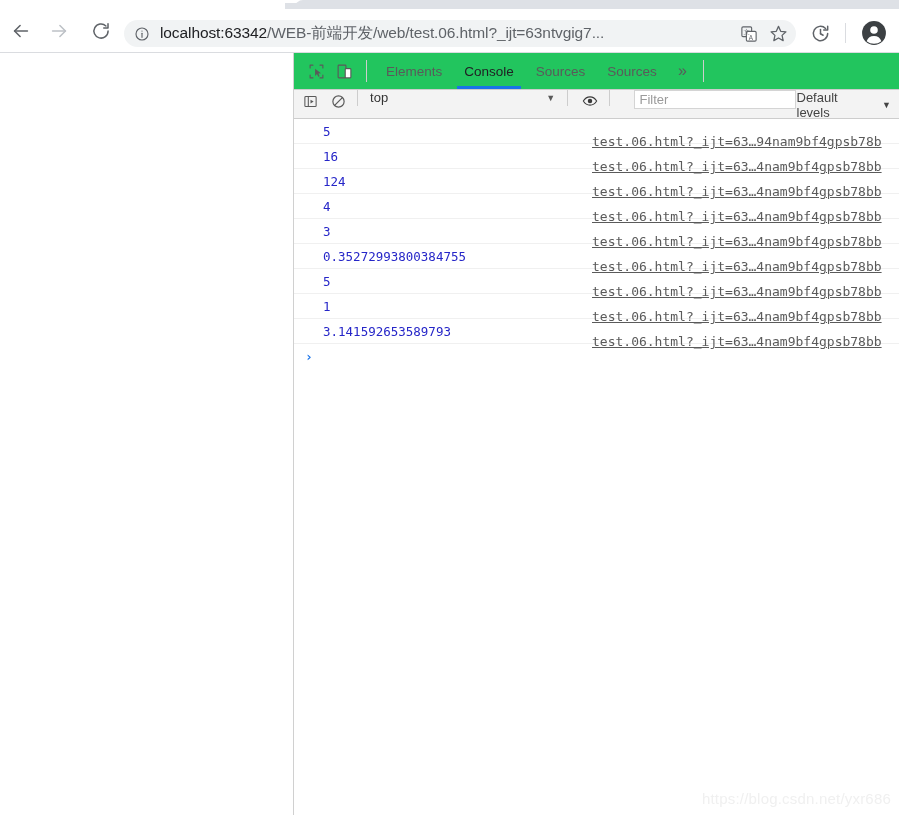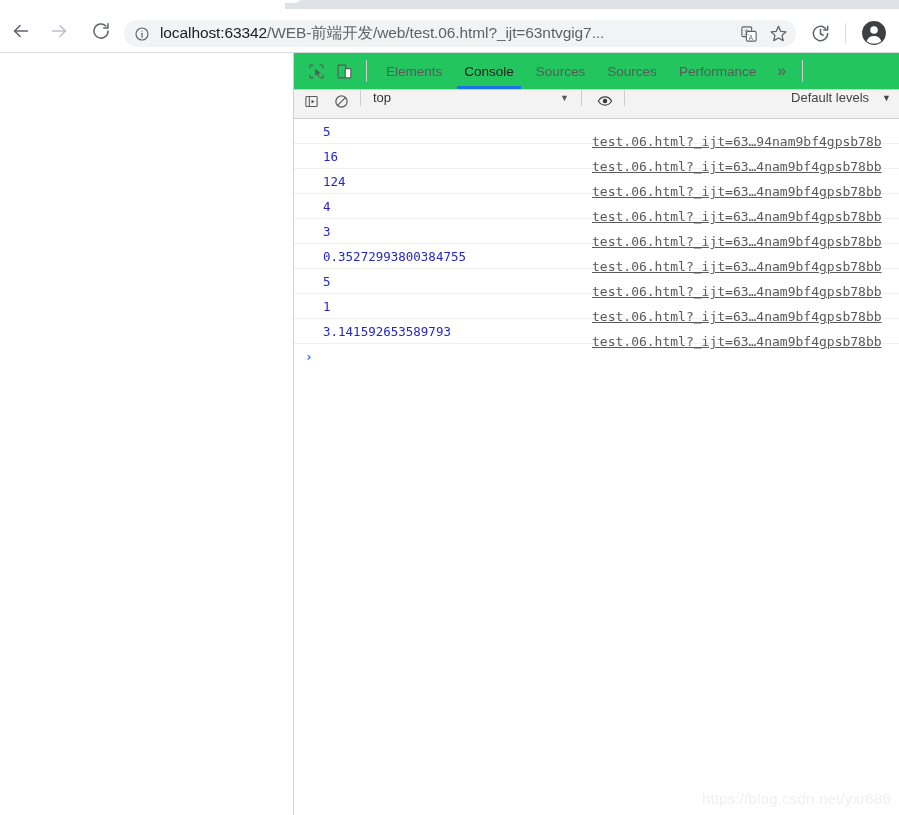--- a/index.html
+++ b/index.html
@@ -425,23 +425,20 @@
       </div>
       <div class="dt-tab active">
         <span>Console</span>
       </div>
       <div class="dt-tab">
         <span>Sources</span>
       </div>
       <div class="dt-tab">
         <span>Sources</span>
       </div>
-      <div class="dt-tab">
-        <span>Performance</span>
-      </div>
       <div class="dt-more">»</div>
       <div class="dt-tabbar-endsep"></div>
     </div>
 
     <div class="dt-filterbar">
       <div class="fb-icon">
         <svg width="15" height="15" viewBox="0 0 24 24" fill="none" stroke="#5a5a5a" stroke-width="1.7">
           <rect x="3" y="4" width="18" height="16" rx="1.4"></rect>
           <line x1="8.5" y1="4" x2="8.5" y2="20"></line>
           <polygon points="12,9 17,12 12,15" fill="#5a5a5a" stroke="none"></polygon>
@@ -459,20 +456,23 @@
         <span class="ctx-caret">▼</span>
       </div>
       <div class="fb-sep"></div>
       <div class="fb-icon">
         <svg width="16" height="16" viewBox="0 0 24 24" fill="none" stroke="#3a3a3a" stroke-width="1.6">
           <path d="M2 12s3.8-6.2 10-6.2S22 12 22 12s-3.8 6.2-10 6.2S2 12 2 12z"></path>
           <circle cx="12" cy="12" r="3.4" fill="#3a3a3a" stroke="none"></circle>
         </svg>
       </div>
       <div class="fb-sep"></div>
+      <div class="fb-filter">
+        <span>Filter</span>
+      </div>
       <div class="fb-levels">
         <span>Default levels</span>
         <span class="caret">▼</span>
       </div>
     </div>
 
     <div class="console-body">
       <div id="log-rows">
           <div class="log-row">
             <span class="log-value" style="color: rgb(38, 38, 200);">5</span>

